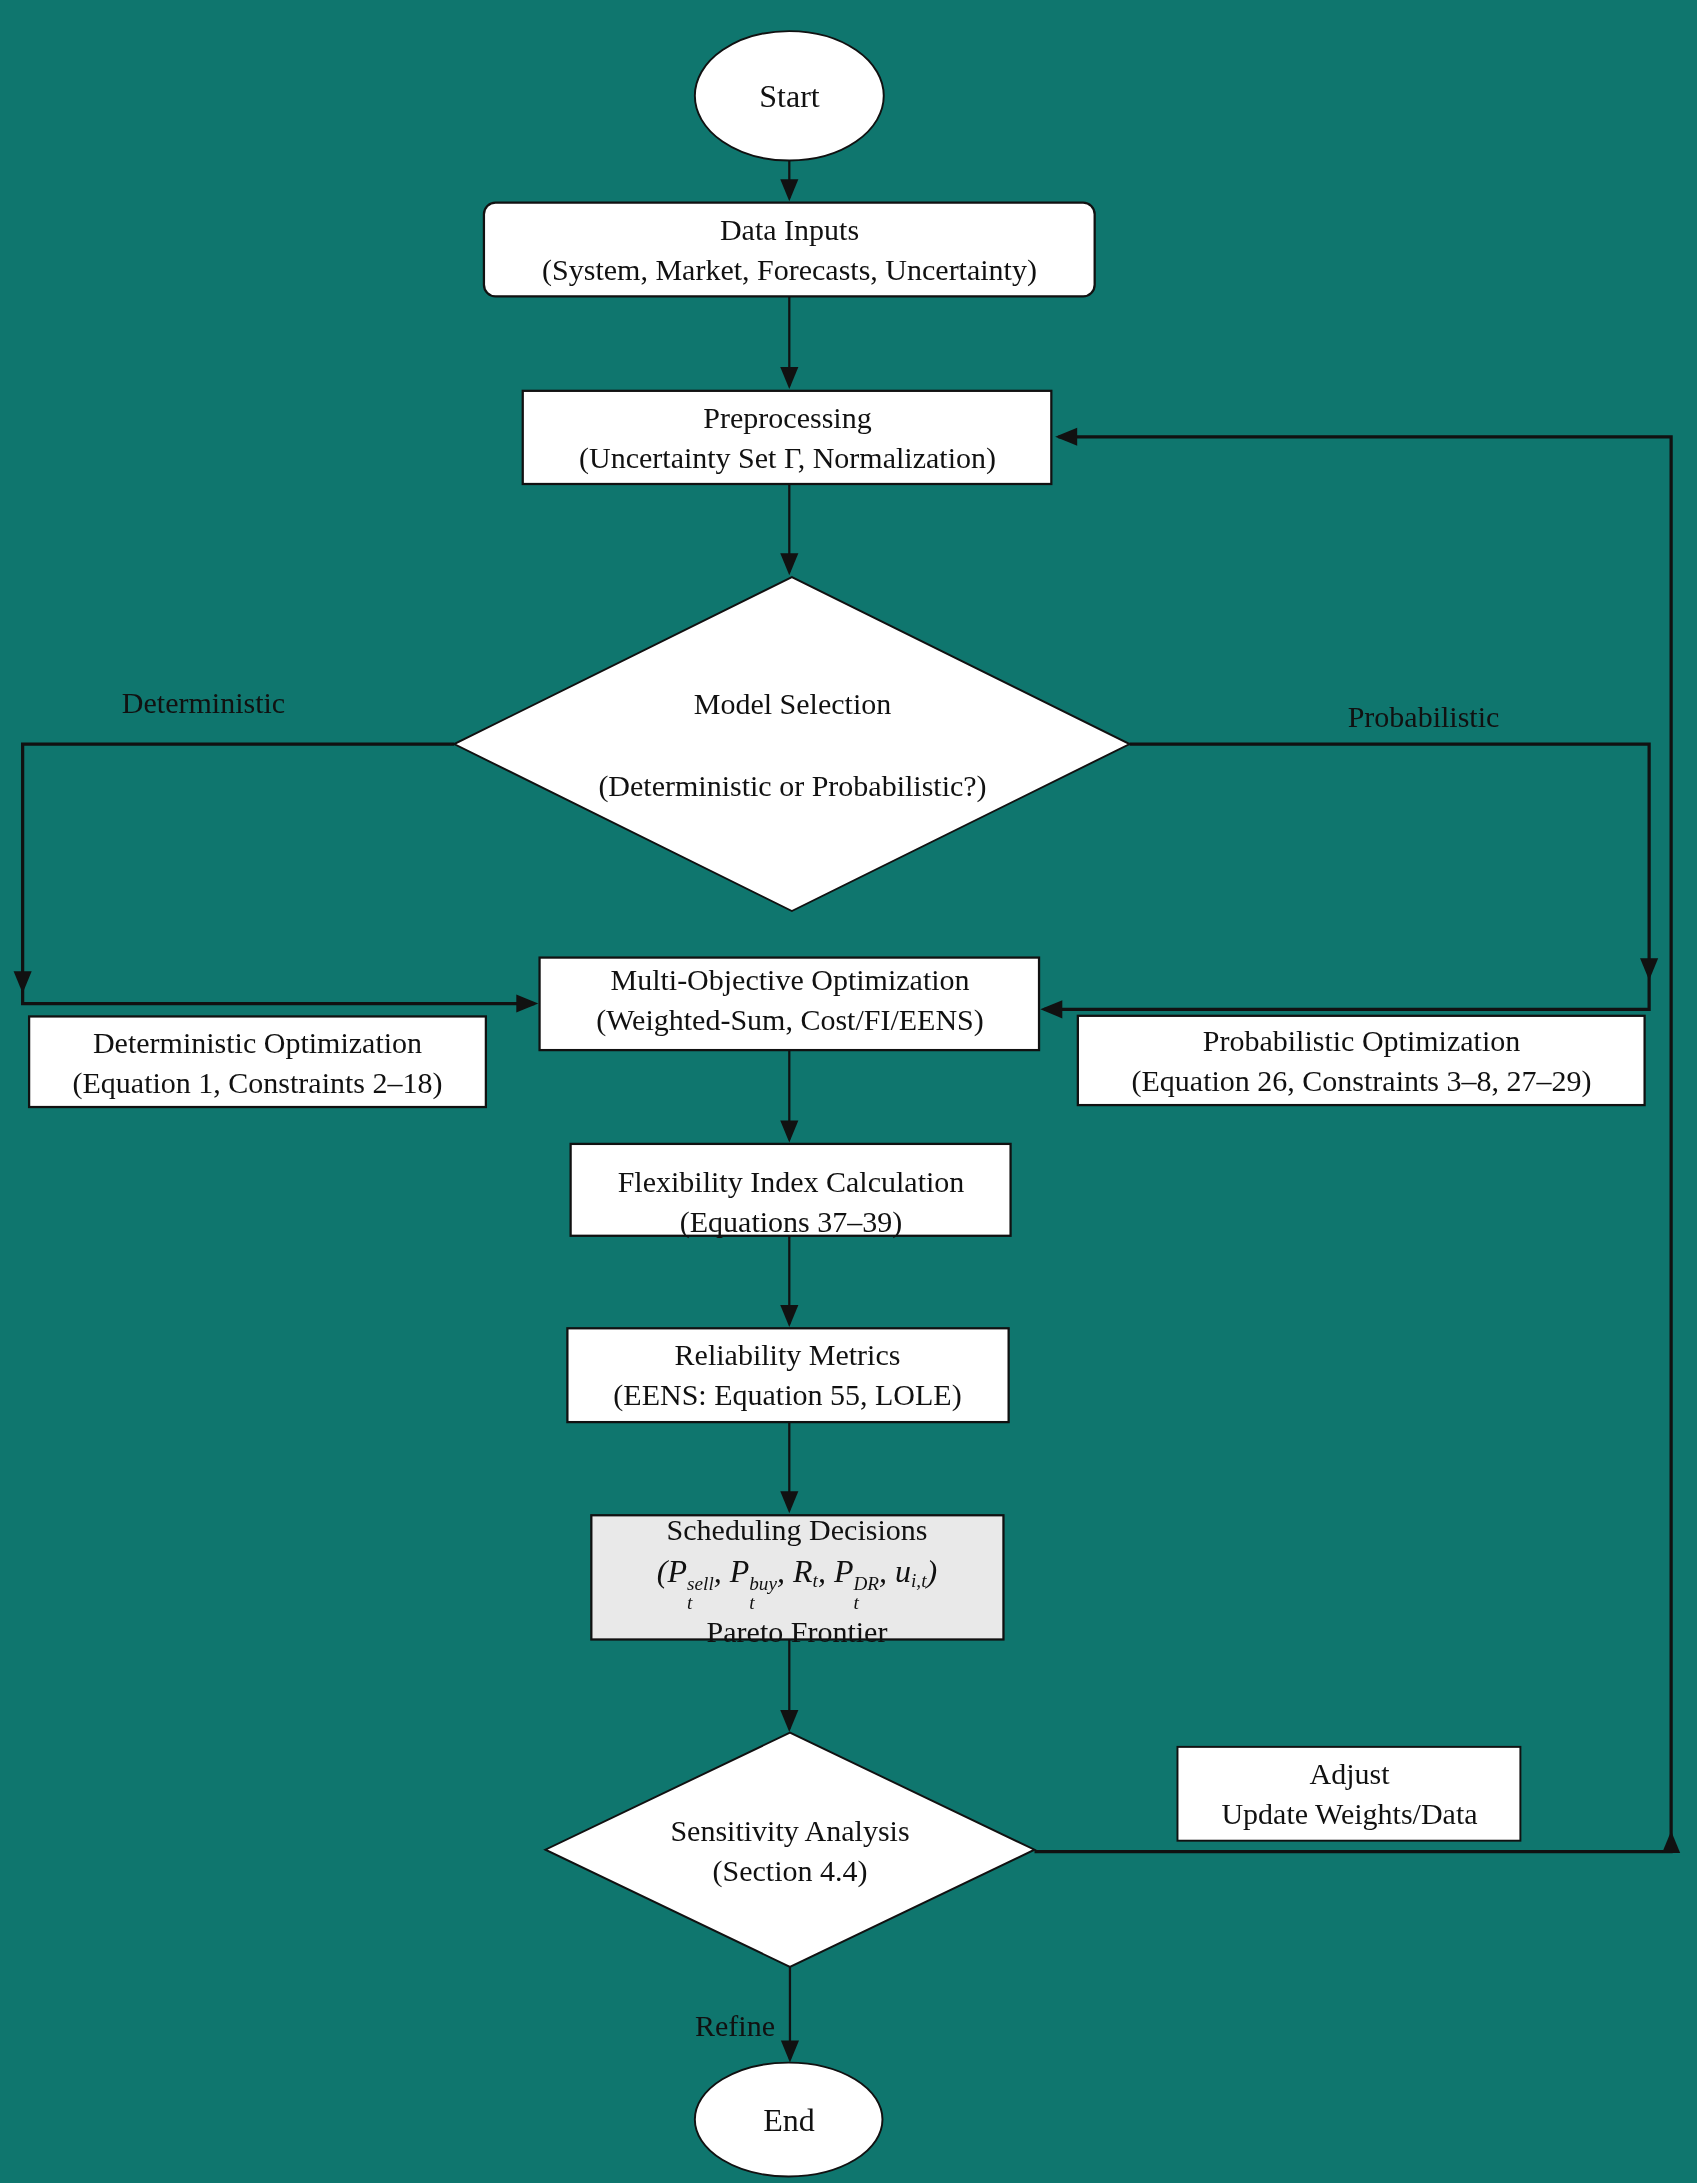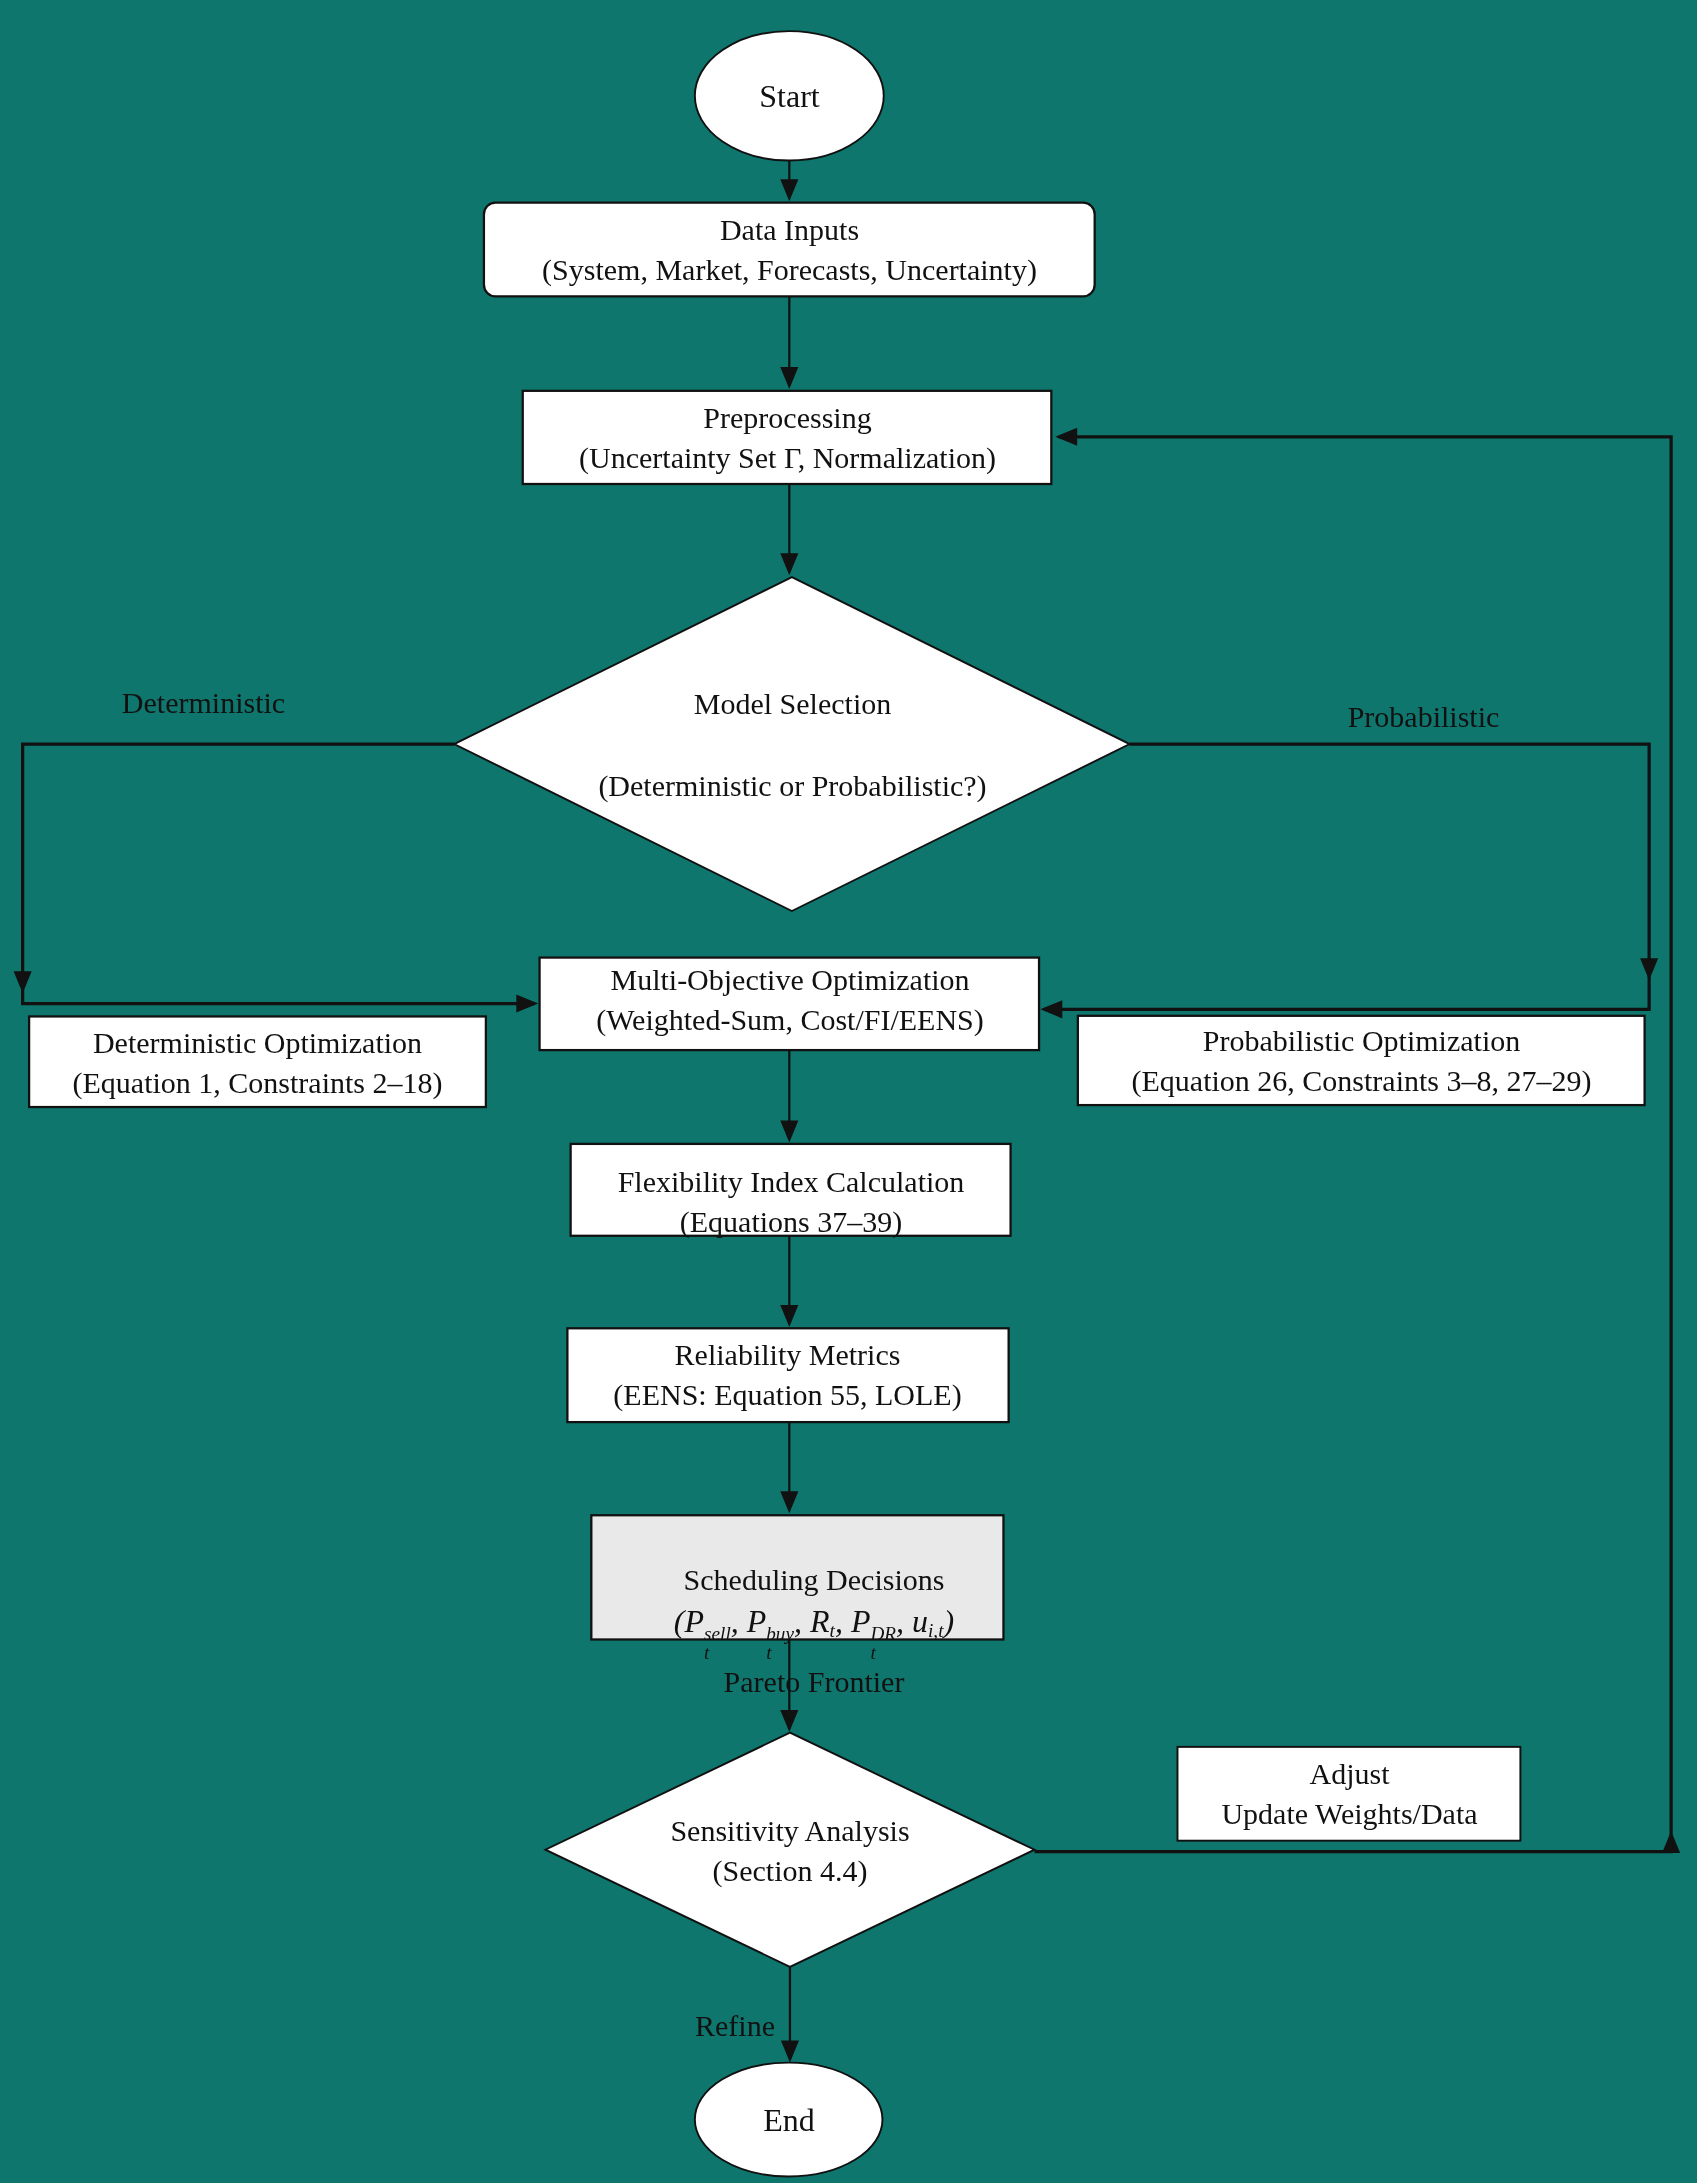--- a/index.html
+++ b/index.html
@@ -135,21 +135,21 @@
   <div class="node-text" style="left:571px;top:1144px;width:440px;height:116px;">
     <span>Flexibility Index Calculation</span>
     <span>(Equations 37–39)</span>
   </div>
 
   <div class="node-text" style="left:567px;top:1328px;width:441px;height:94px;">
     <span>Reliability Metrics</span>
     <span>(EENS: Equation 55, LOLE)</span>
   </div>
 
-  <div class="node-text" style="left:591px;top:1565px;width:412px;height:132px;margin-left:17px;">
+  <div class="node-text" style="left:591px;top:1515px;width:412px;height:132px;">
     <span>Scheduling Decisions</span>
     <span class="math"><span class="mtext">(</span><span>P</span><span class="mstack">
           <span class="msup">sell</span>
           <span class="msub">t</span>
         </span><span class="mtext">, </span><span>P</span><span class="mstack">
           <span class="msup">buy</span>
           <span class="msub">t</span>
         </span><span class="mtext">, </span><span>R</span><span class="msubonly">t</span><span class="mtext">, </span><span>P</span><span class="mstack">
           <span class="msup">DR</span>
           <span class="msub">t</span>

